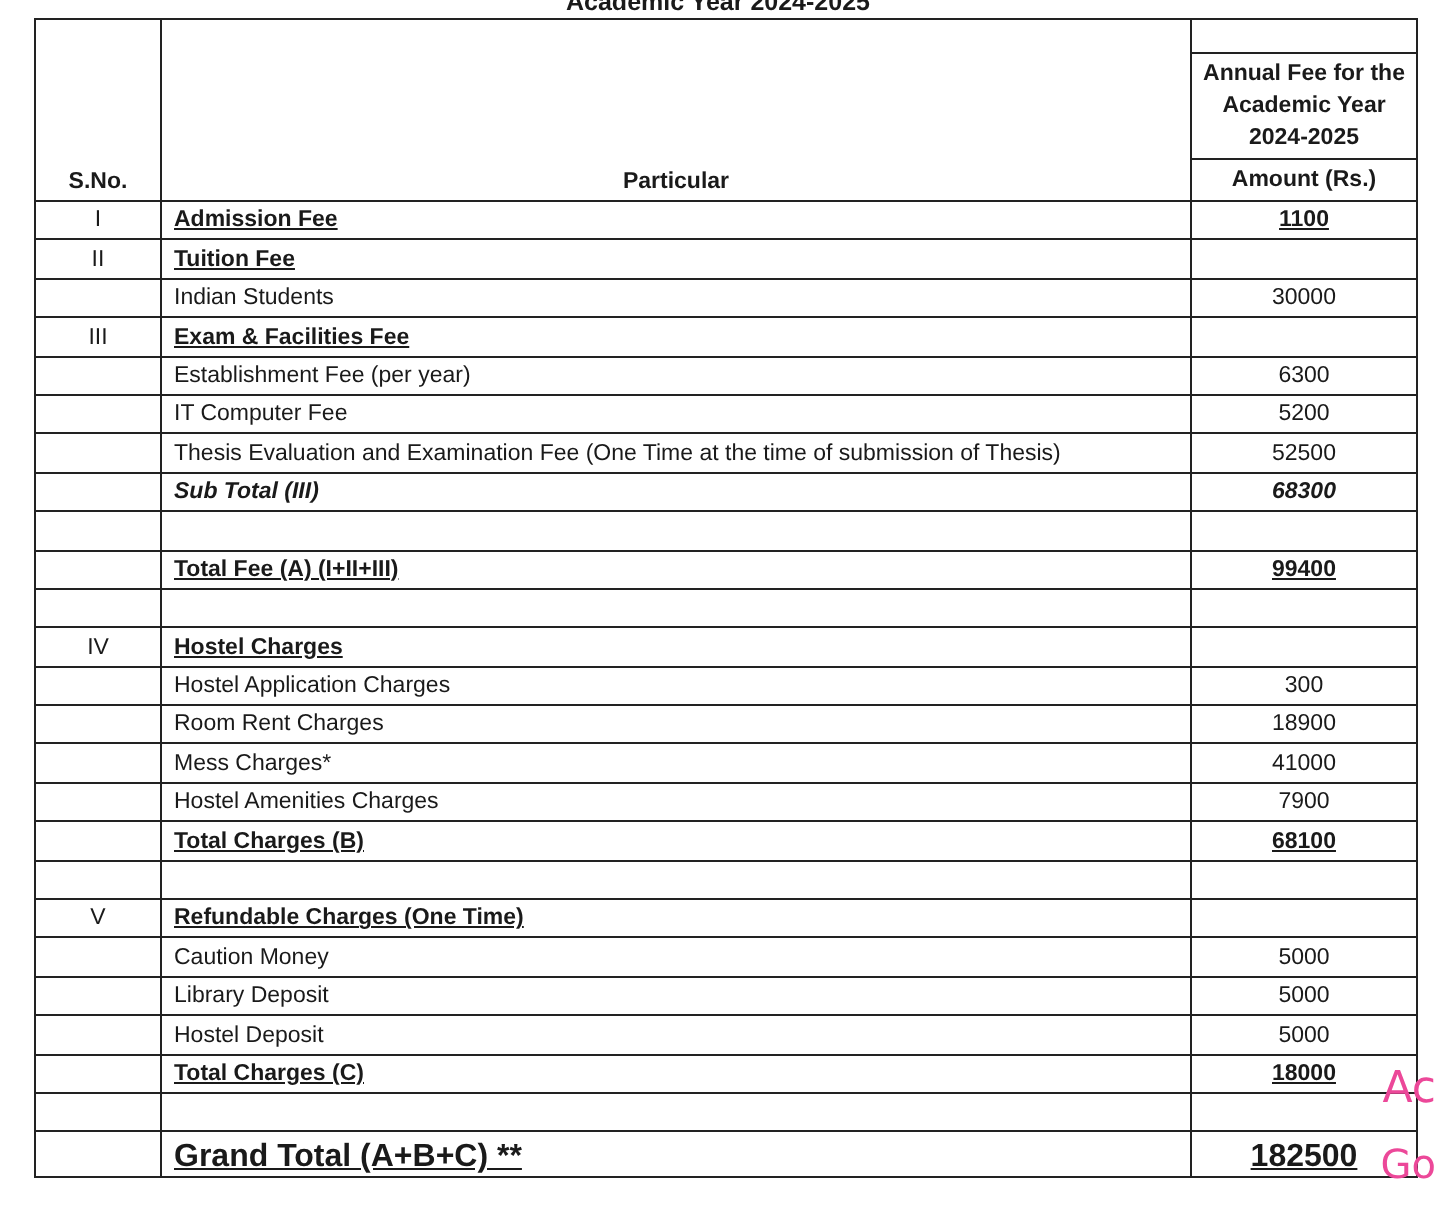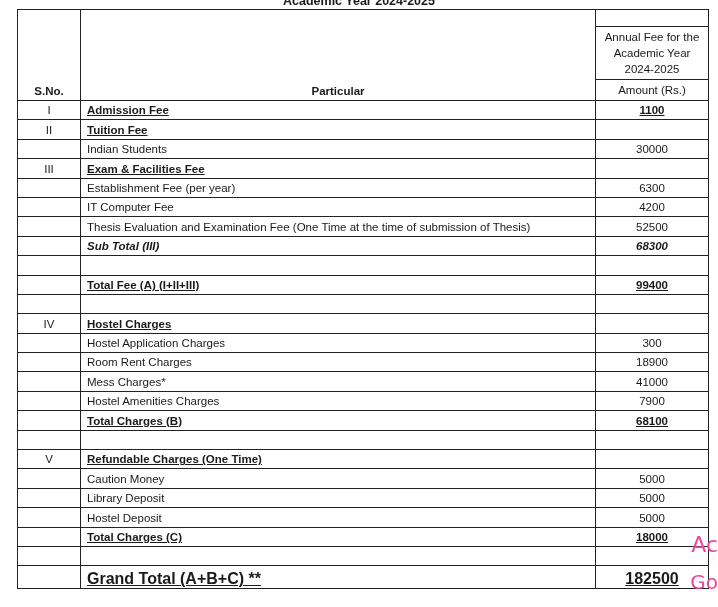--- a/index.html
+++ b/index.html
@@ -8,21 +8,21 @@
   .title { position:absolute; top:-6px; left:0; width:718px; text-align:center;
            font-size:12.5px; font-weight:bold; }
   table.fees { position:absolute; left:17px; top:9px; border-collapse:collapse;
                width:691px; table-layout:fixed; }
   table.fees td { border:1.6px solid #222; font-size:11.5px; padding:0 6px;
                   height:18.4px; line-height:18px; vertical-align:bottom; }
   col.c1 { width:63px; } col.c2 { width:515px; } col.c3 { width:113px; }
   td.sno { text-align:center; }
   td.amt { text-align:center; vertical-align:top; line-height:16px; }
   .hdr td { vertical-align:middle; font-weight:bold; font-size:11.5px; }
-  .hdr td.amthdr { text-align:center; line-height:16px; font-weight:normal; padding:2px 4px; }
+  .hdr td.amthdr { text-align:center; line-height:16px; font-weight:bold; padding:2px 4px; }
   .b { font-weight:bold;text-decoration:underline; }
   .bi { font-weight:bold; font-style:italic; }
   .watermark { position:absolute; right:0; color:#ec4899; font-size:22px;
                font-family:"DejaVu Sans", sans-serif; }
 </style>
 </head>
 <body>
 
 <div class="title">Academic Year 2024-2025</div>
 
@@ -65,21 +65,21 @@
         <td class="amt b"></td>
       </tr>
       <tr>
         <td class="sno"></td>
         <td class=" ">Establishment Fee (per year)</td>
         <td class="amt ">6300</td>
       </tr>
       <tr>
         <td class="sno"></td>
         <td class=" ">IT Computer Fee</td>
-        <td class="amt ">4200</td>
+        <td class="amt ">5200</td>
       </tr>
       <tr>
         <td class="sno"></td>
         <td class=" ">Thesis Evaluation and Examination Fee (One Time at the time of submission of Thesis)</td>
         <td class="amt ">52500</td>
       </tr>
       <tr>
         <td class="sno"></td>
         <td class=" bi">Sub Total (III)</td>
         <td class="amt bi">68300</td>

